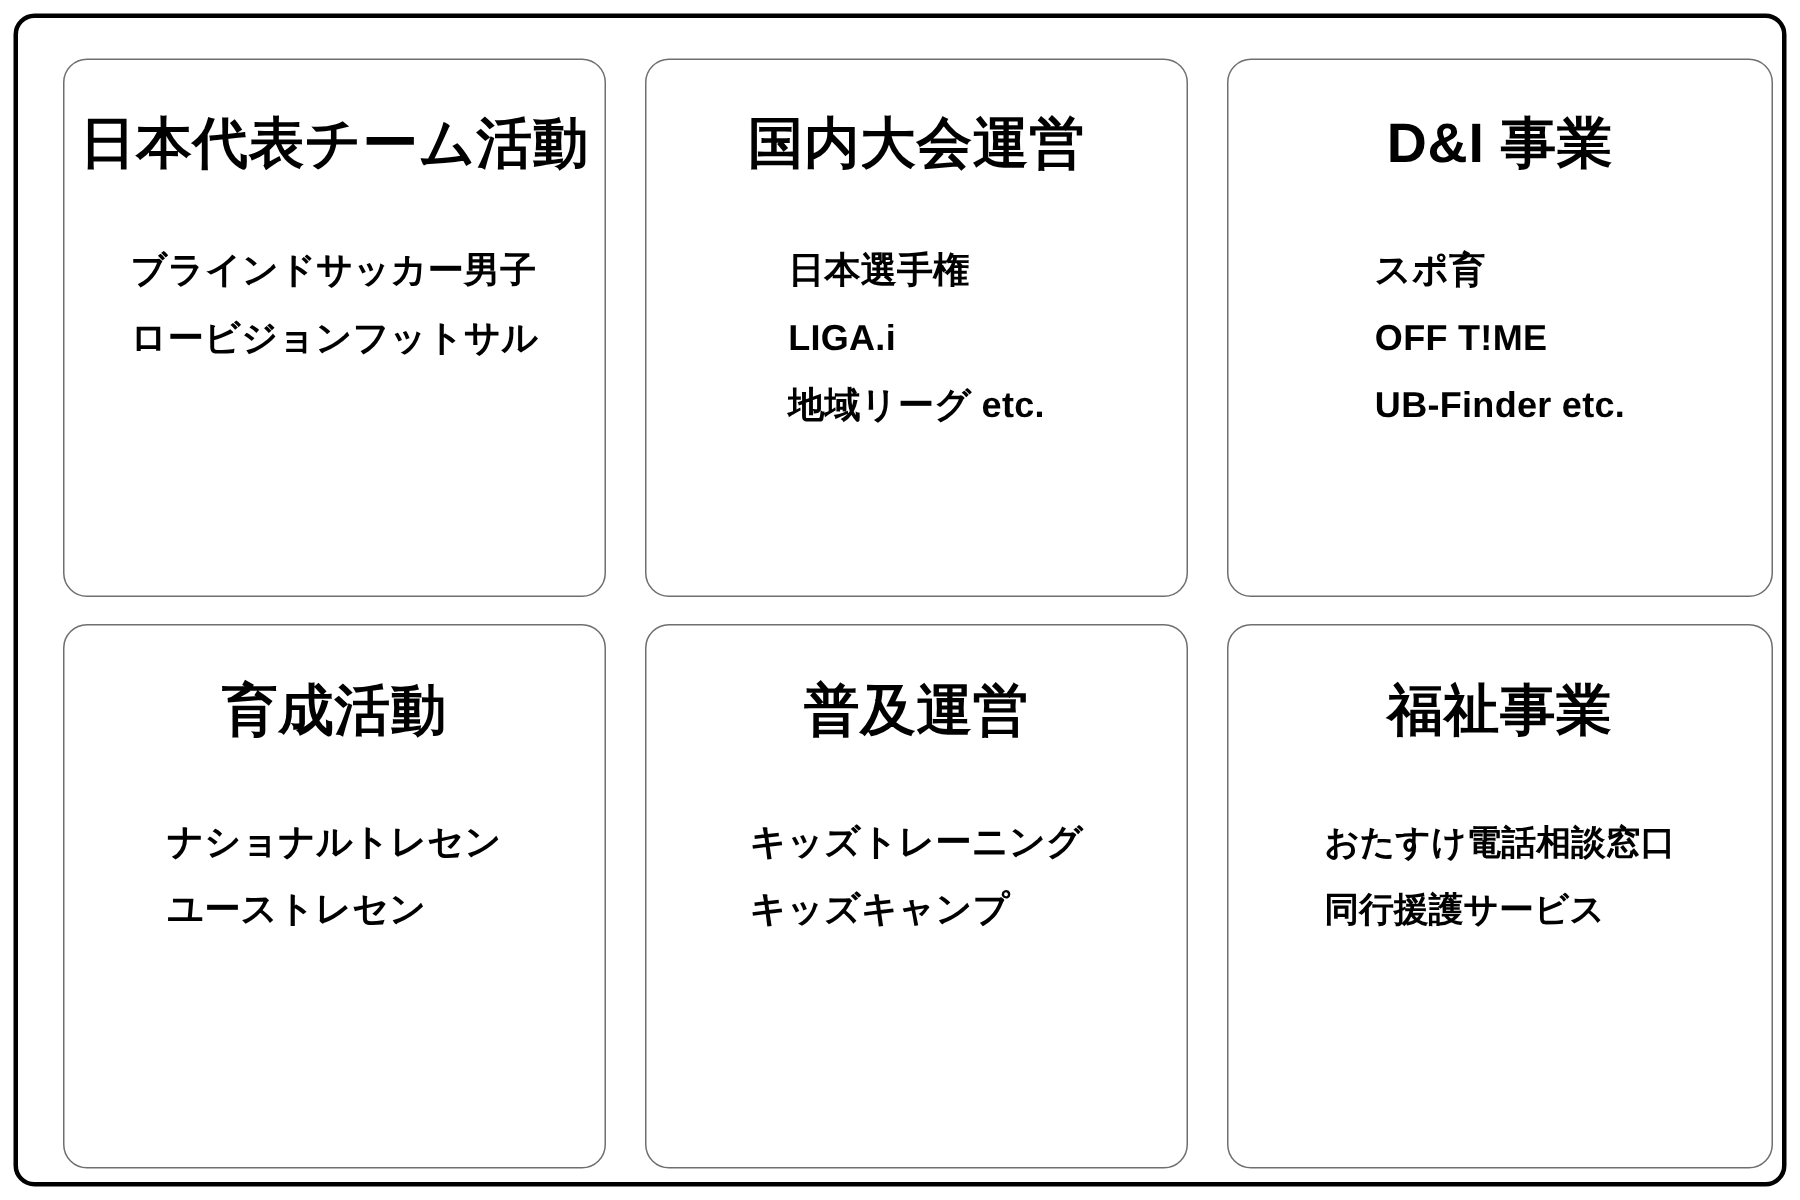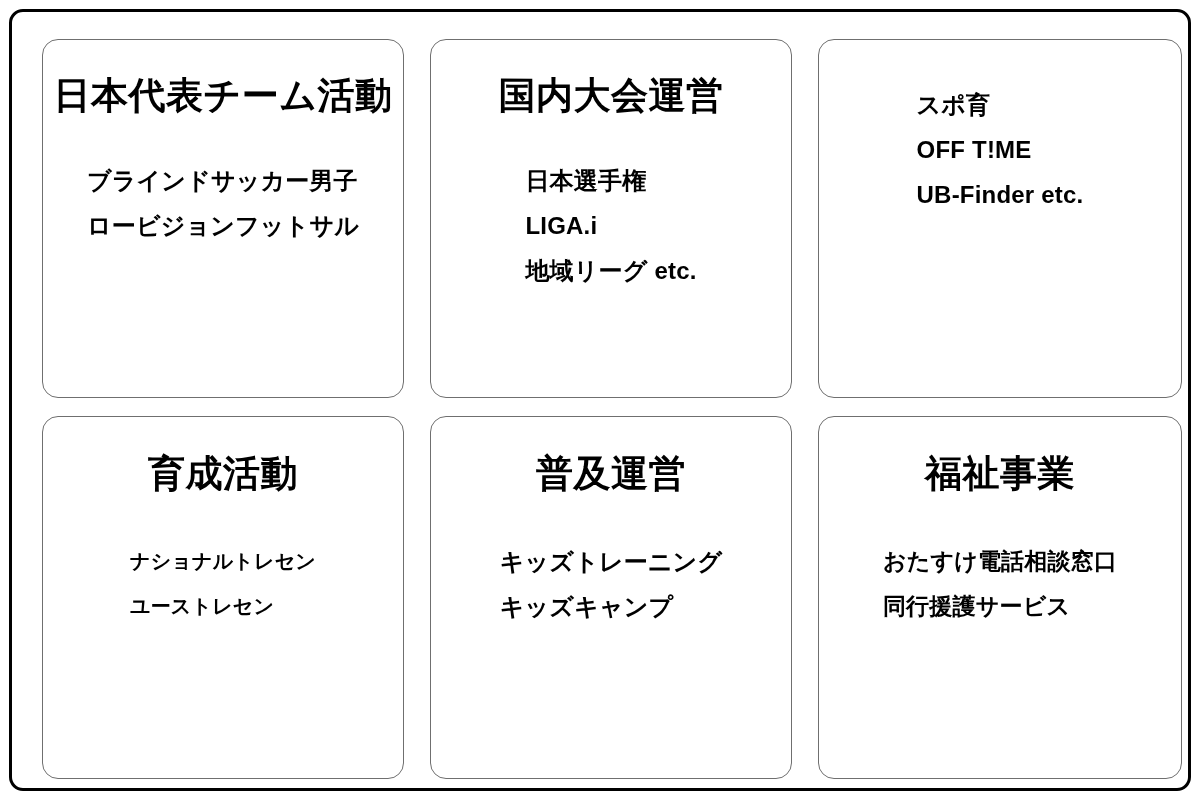--- a/index.html
+++ b/index.html
@@ -101,21 +101,21 @@
   .card-2 .card-title { font-size: 37px; }
   .card-3 .card-title { font-size: 37px; }
   .card-4 .card-title { font-size: 37px; }
   .card-5 .card-title { font-size: 37px; }
   .card-6 .card-title { font-size: 37px; }
 
   
   .card-1 .card-item { font-size: 24px; }
   .card-2 .card-item { font-size: 24px; }
   .card-3 .card-item { font-size: 24px; }
-  .card-4 .card-item { font-size: 20px; }
+  .card-4 .card-item { font-size: 24px; }
   .card-5 .card-item { font-size: 24px; }
   .card-6 .card-item { font-size: 23px; }
 </style>
 </head>
 <body>
 
 <div id="diagram-root">
   <div class="outer-frame">
     <div class="card-grid">
 
@@ -130,20 +130,21 @@
       <div class="card card-r1 card-2">
         <div class="card-title">国内大会運営</div>
         <ul class="card-items">
           <li class="card-item">日本選手権</li>
           <li class="card-item">LIGA.i</li>
           <li class="card-item">地域リーグ etc.</li>
         </ul>
       </div>
 
       <div class="card card-r1 card-3">
+        <div class="card-title">D&amp;I 事業</div>
         <ul class="card-items">
           <li class="card-item">スポ育</li>
           <li class="card-item">OFF T!ME</li>
           <li class="card-item">UB-Finder etc.</li>
         </ul>
       </div>
 
       <div class="card card-r2 card-4">
         <div class="card-title">育成活動</div>
         <ul class="card-items">

